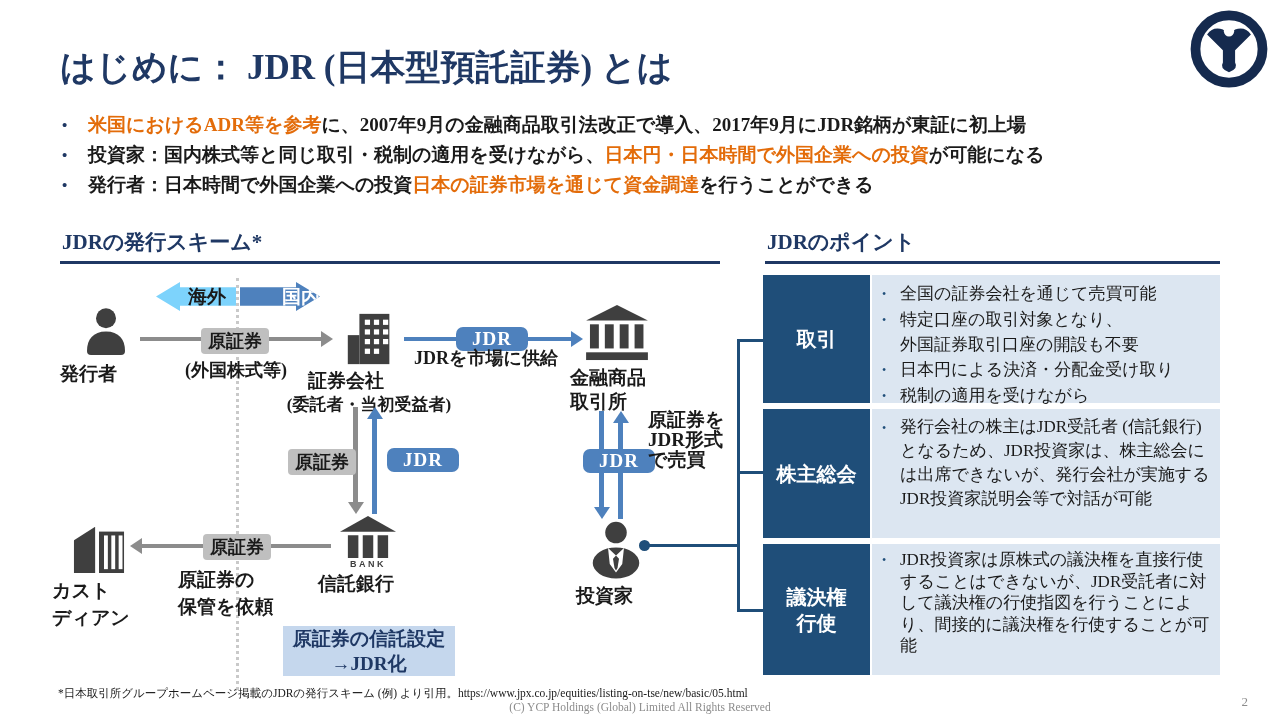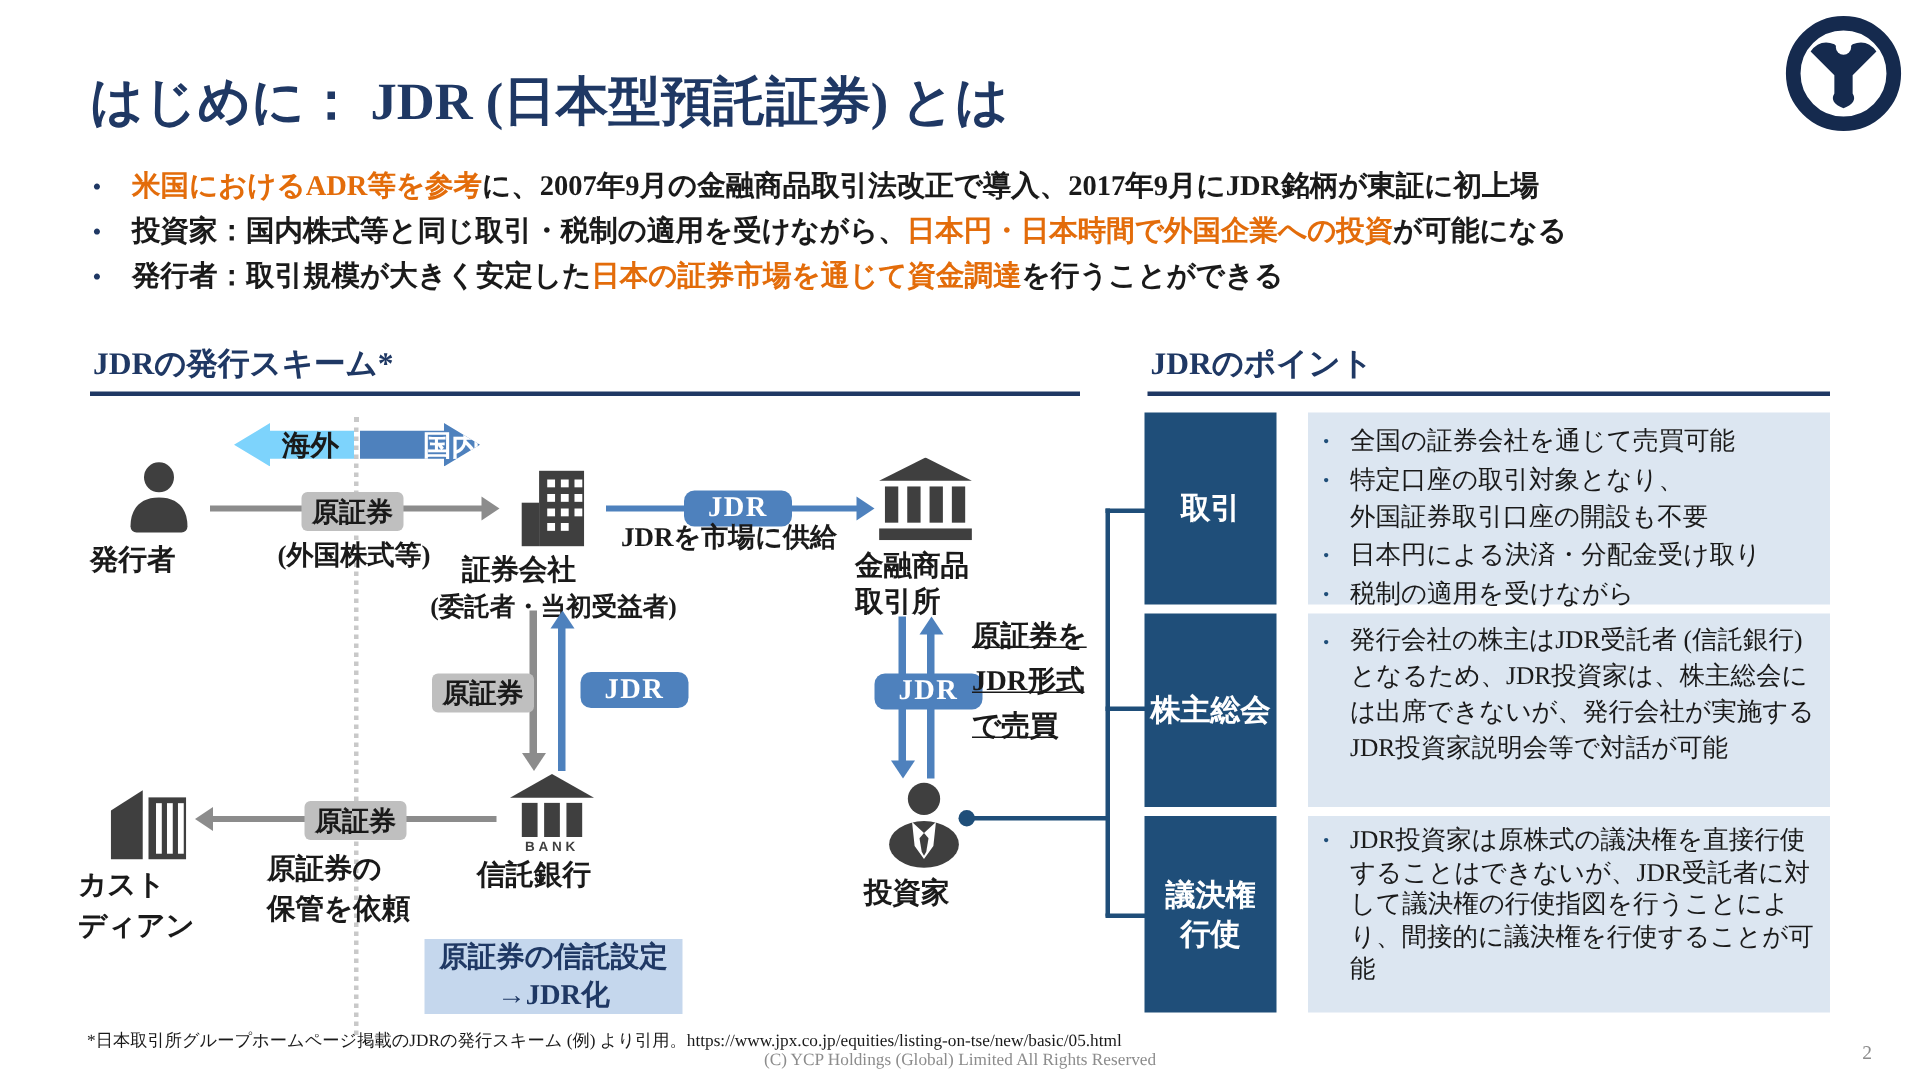--- a/index.html
+++ b/index.html
@@ -57,21 +57,21 @@
   .bank-word{font-size:9px;font-weight:bold;letter-spacing:2.5px;color:#3f3f3f;text-align:center;font-family:"Liberation Sans","DejaVu Sans",sans-serif;margin-top:1px;}
 
   .trust-box{position:absolute;left:283px;top:626px;width:172px;height:50px;background:#c5d7ed;color:#1f3864;font-size:19px;font-weight:bold;text-align:center;line-height:25px;display:flex;align-items:center;justify-content:center;}
 
   
   .cline{position:absolute;background:#1f4e79;}
   .cdot{position:absolute;width:11px;height:11px;border-radius:50%;background:#1f4e79;}
 
   
   .prow{position:absolute;left:763px;width:457px;}
-  .pl{position:absolute;left:0;top:0;bottom:0;width:88px;background:#1f4e79;color:#fff;font-size:20px;font-weight:bold;display:flex;align-items:center;justify-content:center;text-align:center;line-height:26px;}
+  .pl{position:absolute;left:0;top:0;bottom:0;width:107px;background:#1f4e79;color:#fff;font-size:20px;font-weight:bold;display:flex;align-items:center;justify-content:center;text-align:center;line-height:26px;}
   .pc{position:absolute;left:109px;top:0;bottom:0;right:0;background:#dce6f1;padding:6px 8px 4px 10px;box-sizing:border-box;}
   .pb{display:flex;font-size:17px;line-height:25px;}
   .pbm{color:#1f4e79;font-size:12px;width:18px;flex:0 0 18px;padding-top:1px;}
   .prow3 .pb{line-height:21.5px;}
   .prow3 .pc{padding-top:5px;}
 
   
   .footnote{position:absolute;left:58px;top:686px;font-size:11.5px;color:#1a1a1a;}
   .copyright{position:absolute;left:0;top:701px;width:1280px;text-align:center;font-size:11.5px;color:#8c8c8c;}
   .pagenum{position:absolute;right:32px;top:694px;font-size:13px;color:#8c8c8c;}
@@ -97,21 +97,21 @@
     <li>
       <span class="dot">•</span>
       <span class="txt"><span></span><span class="hl">米国におけるADR等を参考</span><span>に、2007年9月の金融商品取引法改正で導入、2017年9月にJDR銘柄が東証に初上場</span></span>
     </li>
     <li>
       <span class="dot">•</span>
       <span class="txt"><span>投資家：国内株式等と同じ取引・税制の適用を受けながら、</span><span class="hl">日本円・日本時間で外国企業への投資</span><span>が可能になる</span></span>
     </li>
     <li>
       <span class="dot">•</span>
-      <span class="txt"><span>発行者：取引規模が大きく安定した</span><span class="hl">日本の証券市場を通じて資金調達</span><span>を行うことができる</span></span>
+      <span class="txt"><span>発行者：日本時間で外国企業への投資</span><span class="hl">日本の証券市場を通じて資金調達</span><span>を行うことができる</span></span>
     </li>
   </ul>
 
   <div class="sec-header" style="left:62px;top:228px;">JDRの発行スキーム*</div>
   <div class="rule" style="left:60px;top:261px;width:660px;"></div>
   <div class="sec-header" style="left:767px;top:228px;">JDRのポイント</div>
   <div class="rule" style="left:765px;top:261px;width:455px;"></div>
 
   <div class="dotted-divider"></div>
 
@@ -174,21 +174,21 @@
 取引所</div>
 
   <div class="av gray down" style="left:353px;top:407px;height:96px;"></div>
   <div class="av blue up" style="left:372px;top:418px;height:96px;"></div>
   <div class="tag-gray" style="left:288px;top:449px;">原証券</div>
   <div class="tag-jdr" style="left:387px;top:448px;">JDR</div>
 
   <div class="av blue down" style="left:599px;top:411px;height:97px;"></div>
   <div class="av blue up" style="left:618px;top:422px;height:97px;"></div>
   <div class="tag-jdr" style="left:583px;top:449px;">JDR</div>
-  <div class="abs lbl ml" style="left:648px;top:410px;width:104px;text-align:left;line-height:30px;text-decoration:underline;">原証券を
+  <div class="abs lbl ml" style="left:648px;top:410px;width:104px;text-align:left;line-height:20px;">原証券を
 JDR形式
 で売買</div>
 
   <div class="icon" style="left:70px;top:521px;">
     <svg width="58" height="52" viewBox="0 0 30 27" fill="#3f3f3f">
       <path d="M2 27 V10 L13 3 V27 Z"></path>
       <rect x="15" y="5.5" width="13" height="21.5"></rect>
       <g fill="#ffffff">
           <rect x="17.6" y="7.5" width="2" height="17.5"></rect>
           <rect x="21.4" y="7.5" width="2" height="17.5"></rect>

